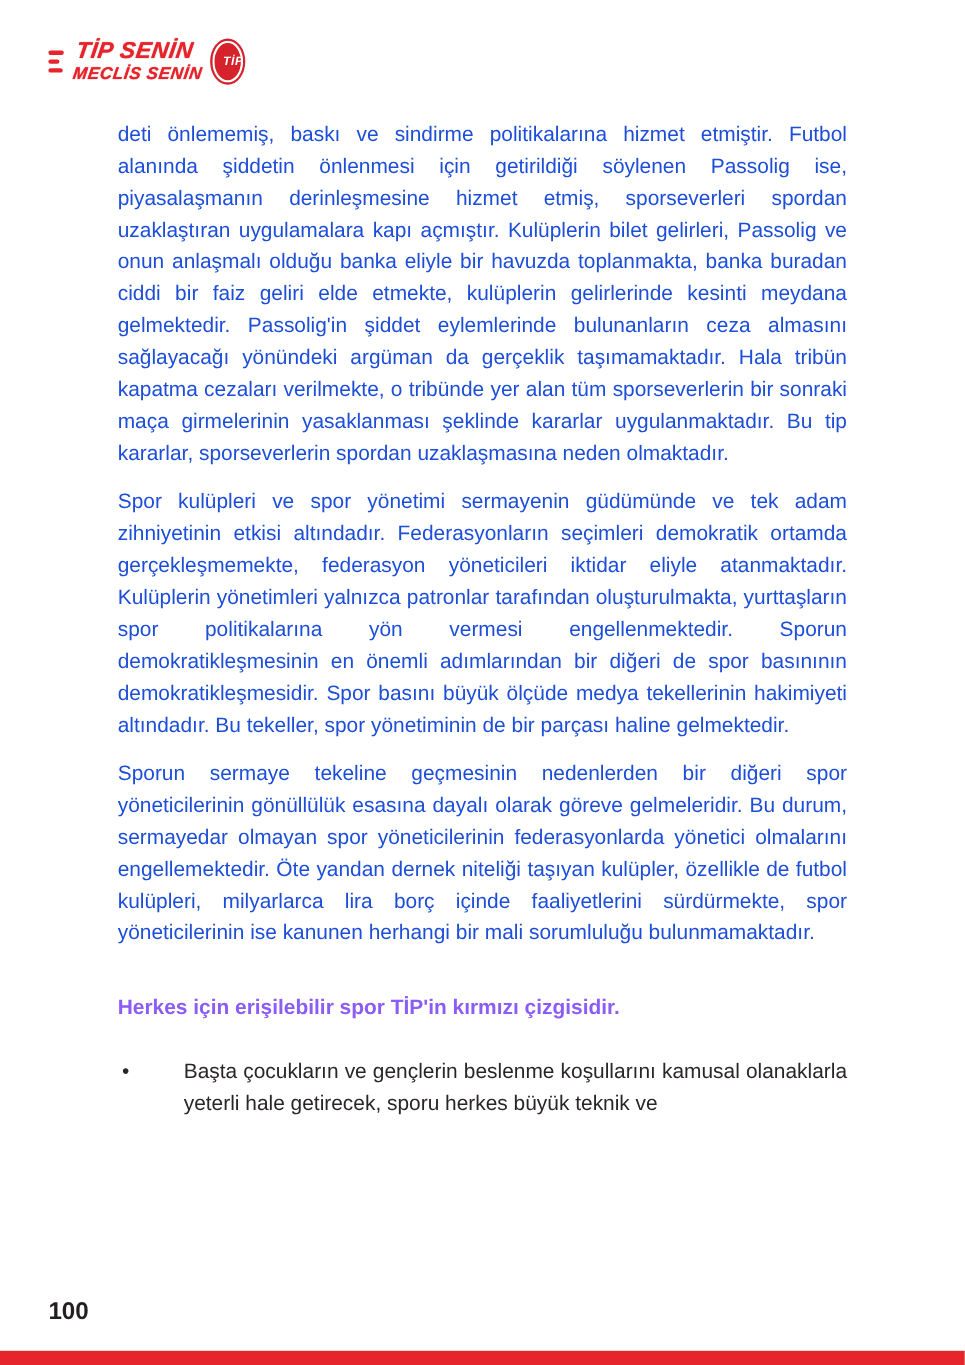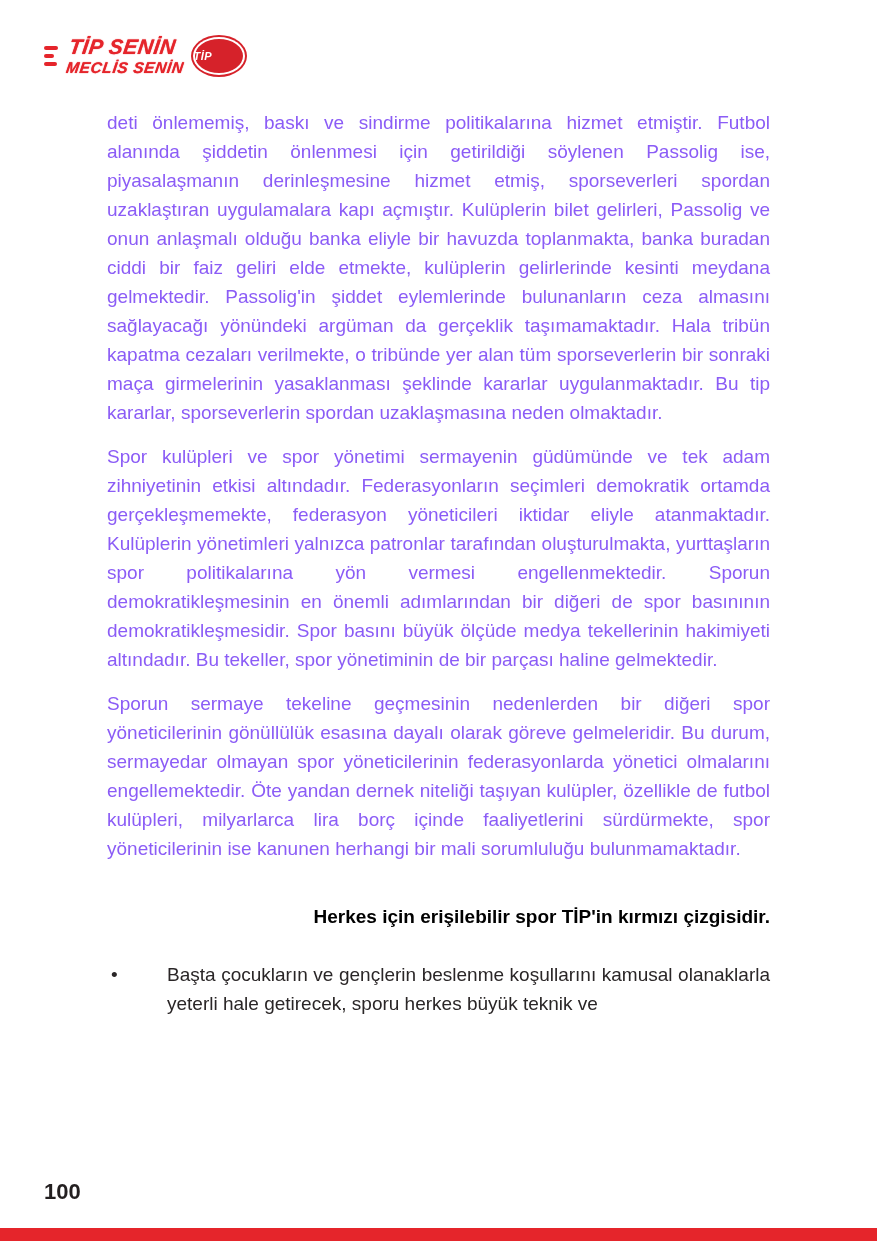--- a/index.html
+++ b/index.html
@@ -60,27 +60,27 @@
   .logo-stripes span {
     display: block;
     height: 4px;
     background: #e5252b;
     border-radius: 2px;
   }
   .logo-stripes span:nth-child(1) { width: 14px; }
   .logo-stripes span:nth-child(2) { width: 10px; }
   .logo-stripes span:nth-child(3) { width: 13px; }
   .logo-badge {
-    width: 52px;
+    width: 28px;
     height: 38px;
     border-radius: 50%;
     background: #d6222a;
     display: flex;
     align-items: center;
-    justify-content: flex-start;
+    justify-content: flex-end;
     box-shadow: inset 0 0 0 2px #ffffff, 0 0 0 2px #d6222a;
     flex: 0 0 auto;
   }
   .logo-badge-text {
     color: #ffffff;
     font-weight: 800;
     font-style: italic;
     font-size: 11px;
     letter-spacing: 0.5px;
   }
@@ -90,29 +90,29 @@
     position: absolute;
     top: 108px;
     left: 107px;
     width: 663px;
   }
   .para {
     font-size: 19px;
     line-height: 29px;
     text-align: justify;
     margin: 0 0 15px 0;
-    color: #8b5cf6;
+    color: #1d4ed8;
   }
   .red-heading {
     margin: 40px 0 30px 0;
-    text-align: right;
+    text-align: left;
     font-size: 19px;
     line-height: 27px;
     font-weight: 700;
-    color: #000000;
+    color: #8b5cf6;
   }
   .bullet-list {
     margin: 0;
     padding: 0;
     list-style: none;
   }
   .bullet-item {
     display: flex;
     align-items: flex-start;
     font-size: 19px;

